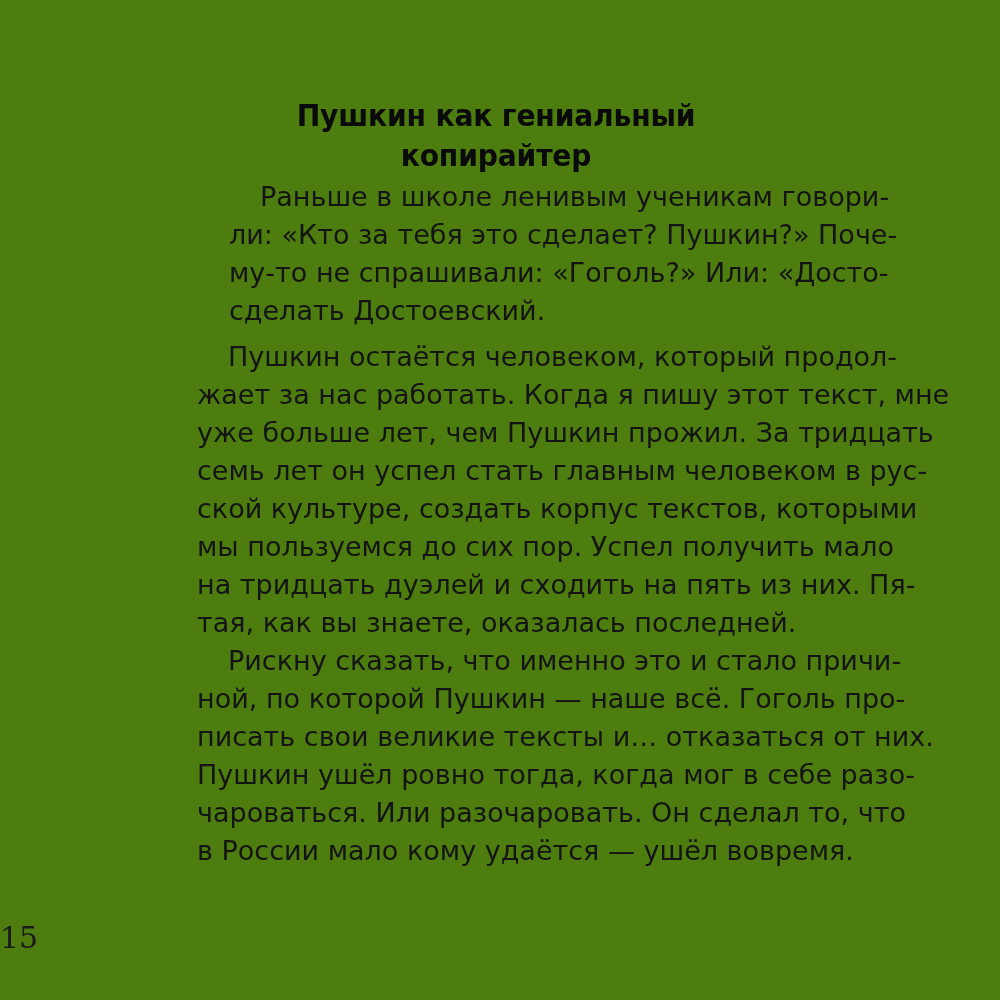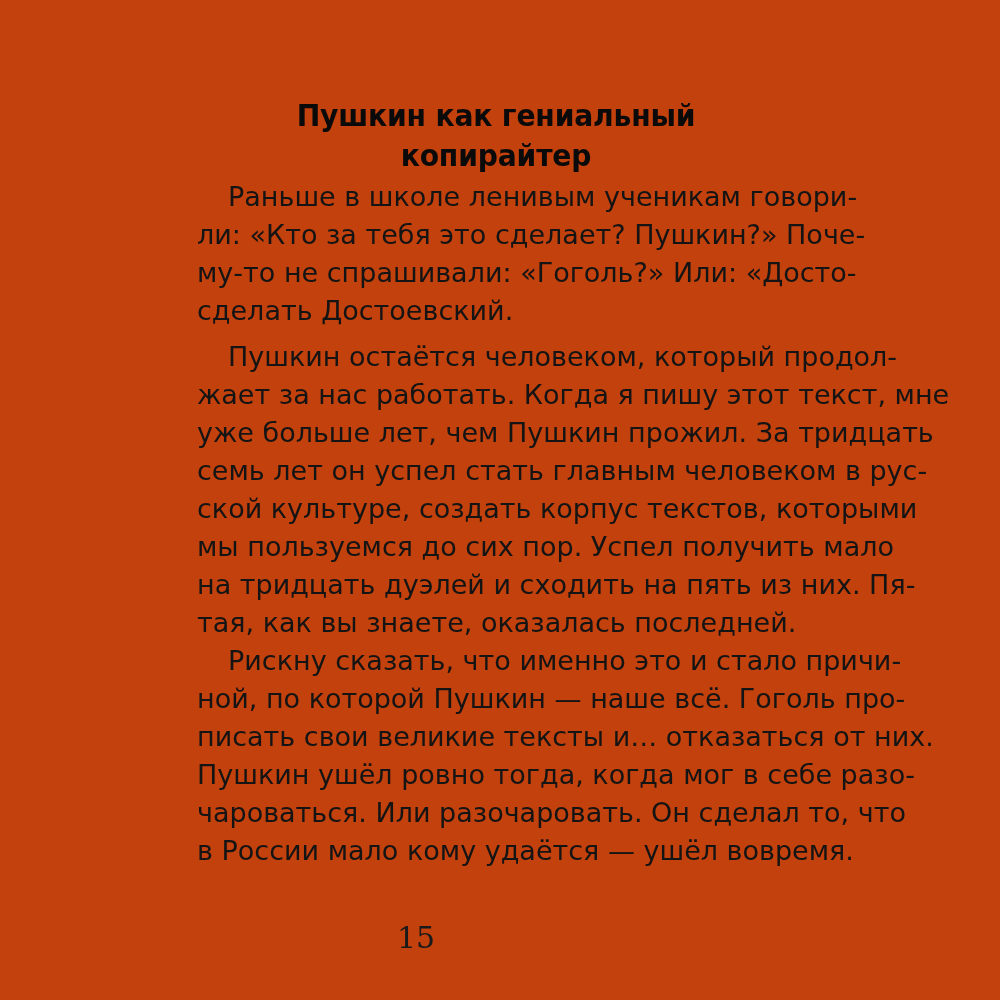--- a/index.html
+++ b/index.html
@@ -64,40 +64,39 @@
     text-align-last: left;
   }
   .ln.indent {
     text-indent: 31px;
   }
   .page-number {
     position: absolute;
     left: 0;
     top: 920px;
     width: 832px;
-    text-align: center;
     font-family: "DejaVu Serif", "Liberation Serif", serif;
     font-size: 30px;
     line-height: 36px;
     color: #1a1a1a;
   }
 </style>
 </head>
 <body>
 
-<div class="page" style="background: #c2410c;">
+<div class="page" style="background: #4d7c0f;">
 
   <h1 class="chapter-title">
     <span class="tline">Пушкин как гениальный</span>
     <span class="tline">копирайтер</span>
   </h1>
 
   <div class="body-text">
 
-    <p class="para" style="color: rgb(20, 20, 20);">
+    <p class="para" style="color: rgb(20, 20, 20); margin-left: 32px;">
       <span class="ln indent">Раньше в школе ленивым ученикам говори-</span>
       <span class="ln">ли: «Кто за тебя это сделает? Пушкин?» Поче-</span>
       <span class="ln">му-то не спрашивали: «Гоголь?» Или: «Досто-</span>
       <span class="ln flush">сделать Достоевский.</span>
     </p>
 
     <p class="para" style="color: rgb(20, 20, 20); margin-top: 8px;">
       <span class="ln indent">Пушкин остаётся человеком, который продол-</span>
       <span class="ln">жает за нас работать. Когда я пишу этот текст, мне</span>
       <span class="ln">уже больше лет, чем Пушкин прожил. За тридцать</span>

